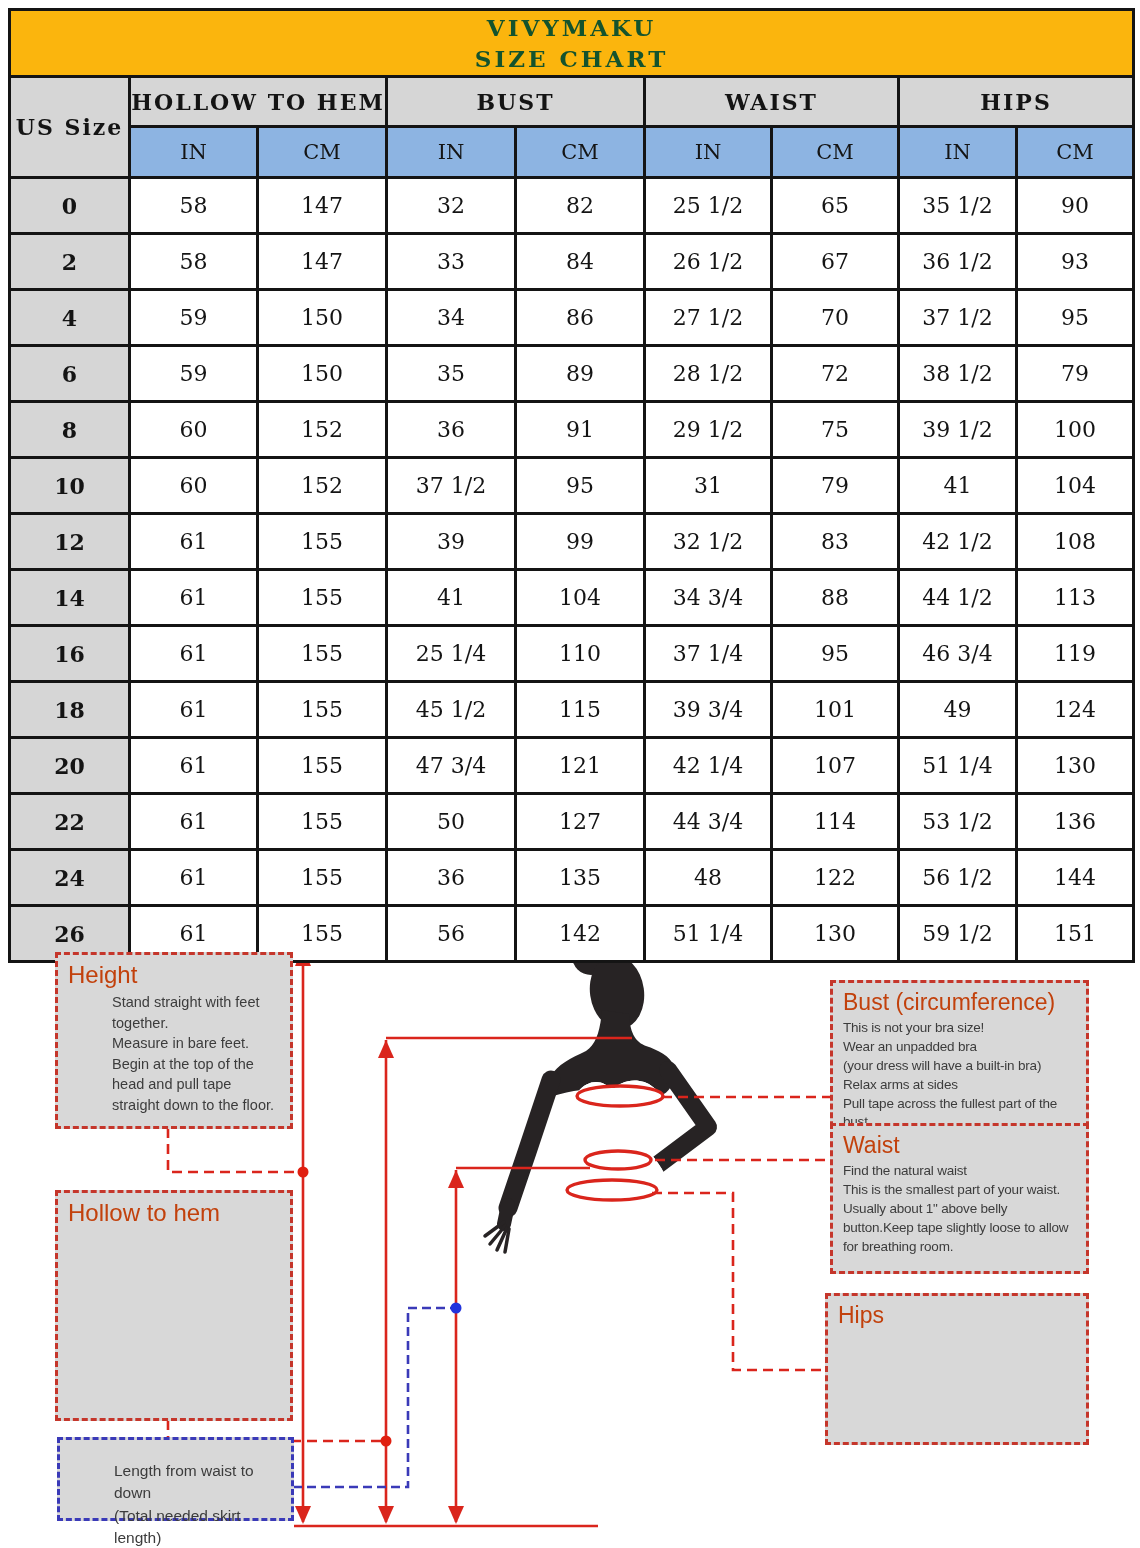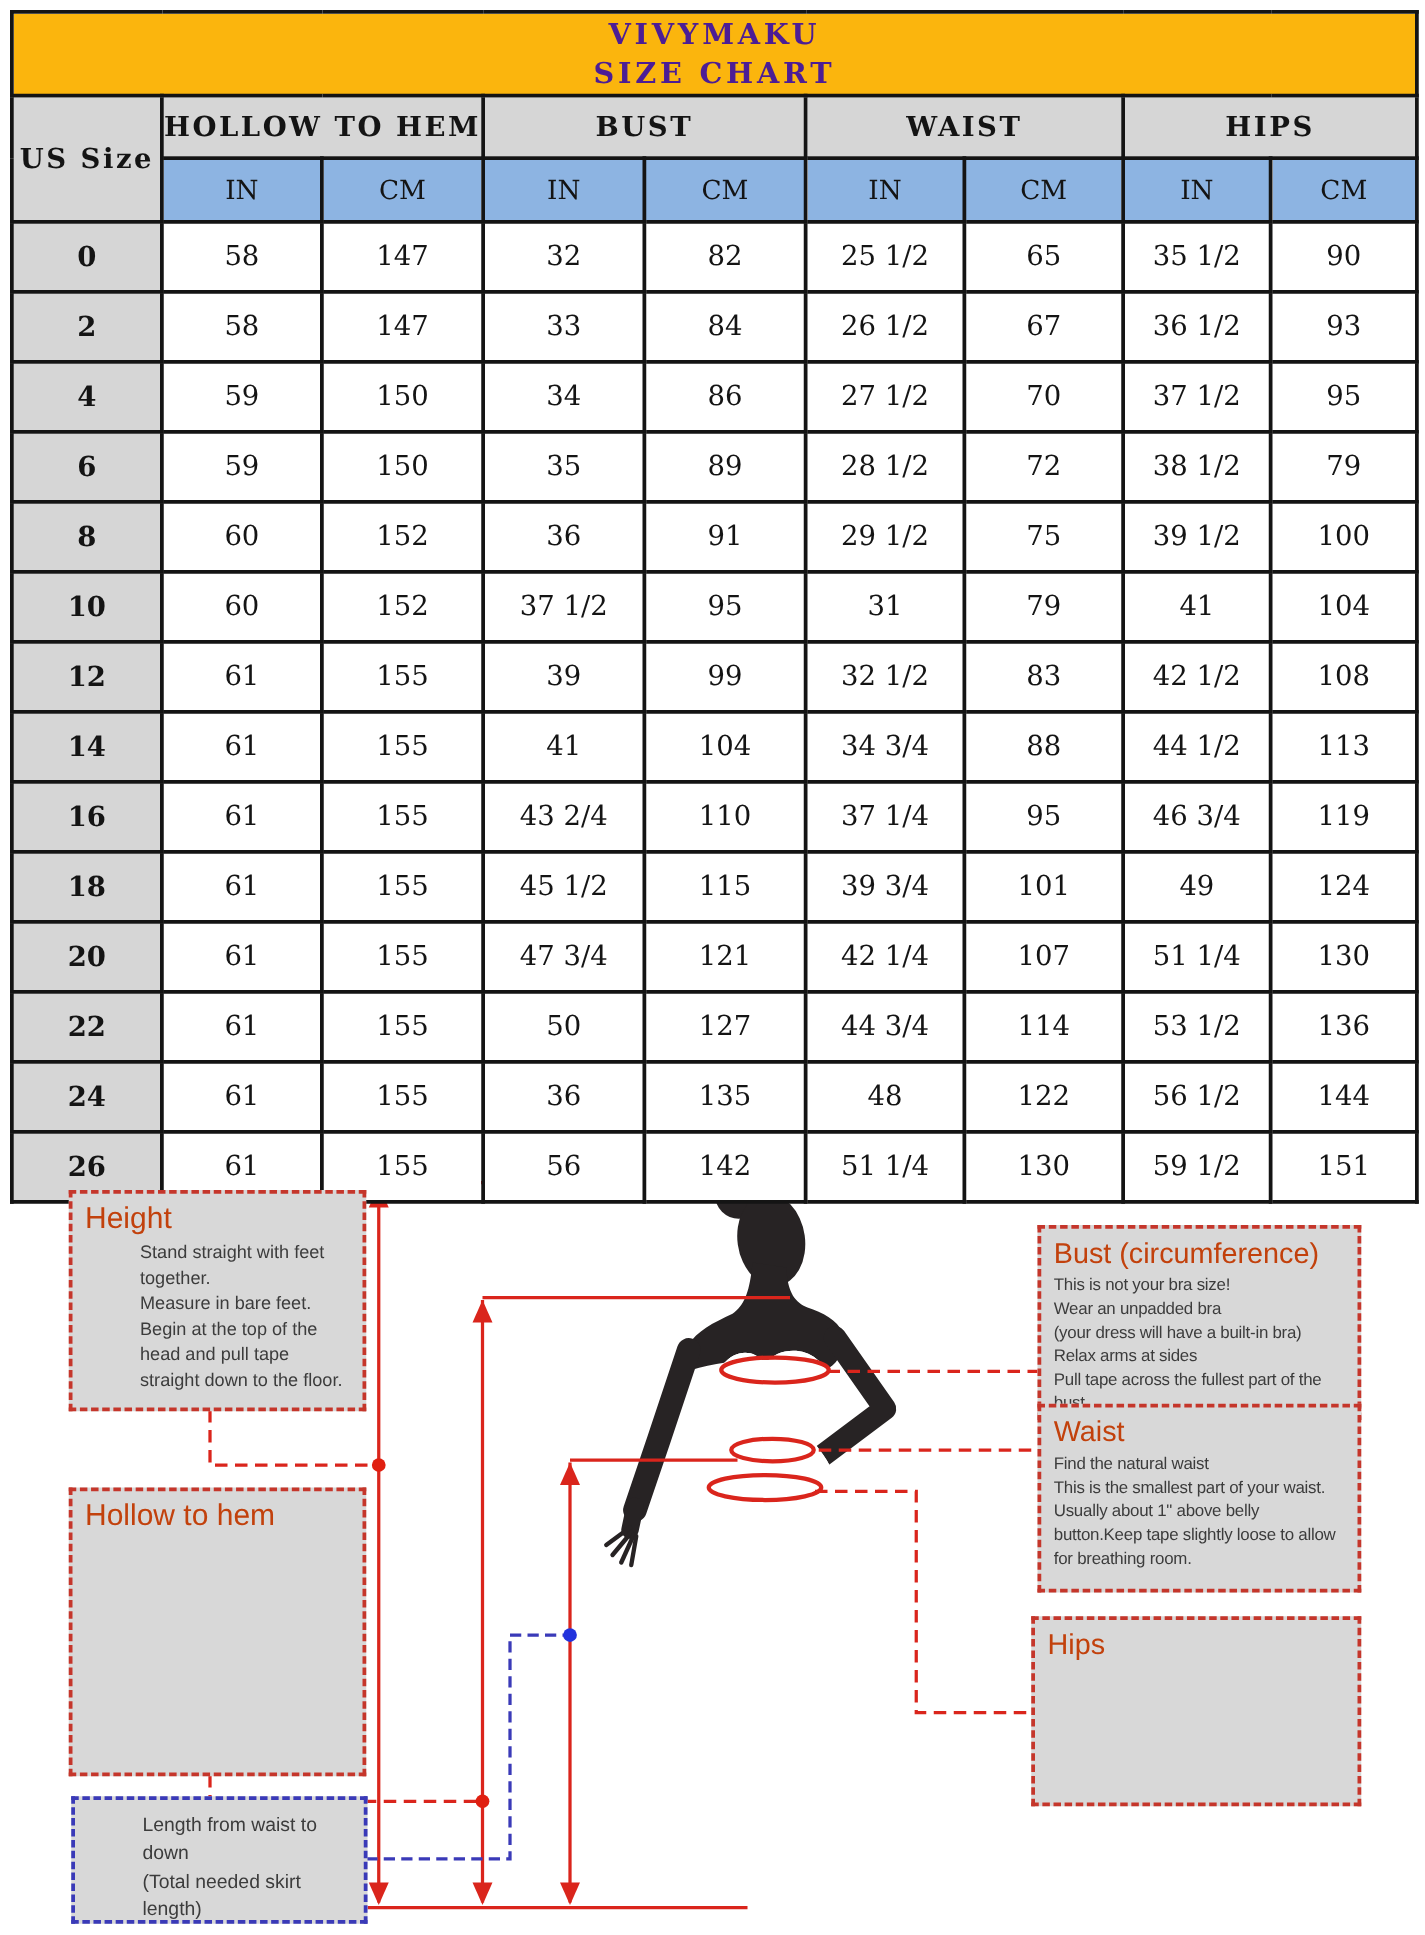--- a/index.html
+++ b/index.html
@@ -7,42 +7,42 @@
          font-family:"DejaVu Serif", serif;}
 
   
   .tablewrap{position:absolute;left:8px;top:8px;width:1124px;z-index:2;}
   table.size-chart{border-collapse:collapse;width:1124px;table-layout:fixed;
                    color:#141414;}
   table.size-chart th, table.size-chart td{
       border:3px solid #141414;text-align:center;vertical-align:middle;
       padding:0;overflow:hidden;}
   tr.banner-row th{background:var(--banner);height:64px;border:3px solid #141414;}
-  .banner-line{font-size:23px;font-weight:bold;letter-spacing:3px;line-height:31px;color:#4c1d95;}
+  .banner-line{font-size:23px;font-weight:bold;letter-spacing:3px;line-height:31px;color:#14532d;}
   th.us-size-head{background:var(--header-gray);font-size:23px;font-weight:bold;letter-spacing:1px;}
   tr.group-row th{background:var(--header-gray);height:47px;font-size:22px;
                   font-weight:bold;letter-spacing:2px;}
   tr.unit-row th{background:var(--unit-blue);height:48px;font-size:21px;font-weight:normal;}
   tbody th{background:var(--header-gray);font-size:22px;font-weight:bold;height:53px;}
   tbody td{background:#fff;font-size:22px;font-weight:normal;height:53px;}
 
   
   .anno{position:absolute;box-sizing:border-box;background:var(--box-gray);
         border:3px dashed var(--box-border-red);color:#3c3c3c;z-index:3;
         font-family:"Liberation Sans", sans-serif;padding:6px 10px;}
   .anno h3{margin:0 0 3px 0;font-weight:normal;color:#c2410c;}
   .anno p{margin:0;white-space:pre-line;}
   .anno-left h3{font-size:24px;}
   .anno-left p{font-size:14.5px;line-height:1.42;margin-left:44px;}
   .anno-right h3{font-size:23px;}
   .anno-right p{font-size:13.5px;line-height:1.40;letter-spacing:-0.2px;}
   #box-height{left:55px;top:952px;width:238px;height:177px;}
   #box-hollow{left:55px;top:1190px;width:238px;height:231px;}
-  #box-skirt{left:57px;top:1437px;width:237px;height:102px;
-             border-color:var(--box-border-blue);padding-top:10px;}
+  #box-skirt{left:57px;top:1437px;width:237px;height:84px;
+             border-color:var(--box-border-blue);padding-top:20px;}
   #box-skirt p{font-size:15.5px;line-height:1.45;}
   #box-bust{left:830px;top:980px;width:259px;height:156px;}
   #box-waist{left:830px;top:1123px;width:259px;height:151px;}
   #box-hips{left:825px;top:1293px;width:264px;height:152px;}
 
   
   svg#diagram{position:absolute;left:0;top:0;z-index:1;}
   .ln  {stroke:var(--measure-red);stroke-width:2.6;fill:none;}
   .lnd {stroke:var(--measure-red);stroke-width:2.6;fill:none;stroke-dasharray:10 6;}
   .lnb {stroke:var(--measure-blue);stroke-width:2.6;fill:none;stroke-dasharray:9 5;}
@@ -183,21 +183,21 @@
             <td>104</td>
             <td>34 3/4</td>
             <td>88</td>
             <td>44 1/2</td>
             <td>113</td>
           </tr>
           <tr>
             <th>16</th>
             <td>61</td>
             <td>155</td>
-            <td>43 2/4</td>
+            <td>25 1/4</td>
             <td>110</td>
             <td>37 1/4</td>
             <td>95</td>
             <td>46 3/4</td>
             <td>119</td>
           </tr>
           <tr>
             <th>18</th>
             <td>61</td>
             <td>155</td>

